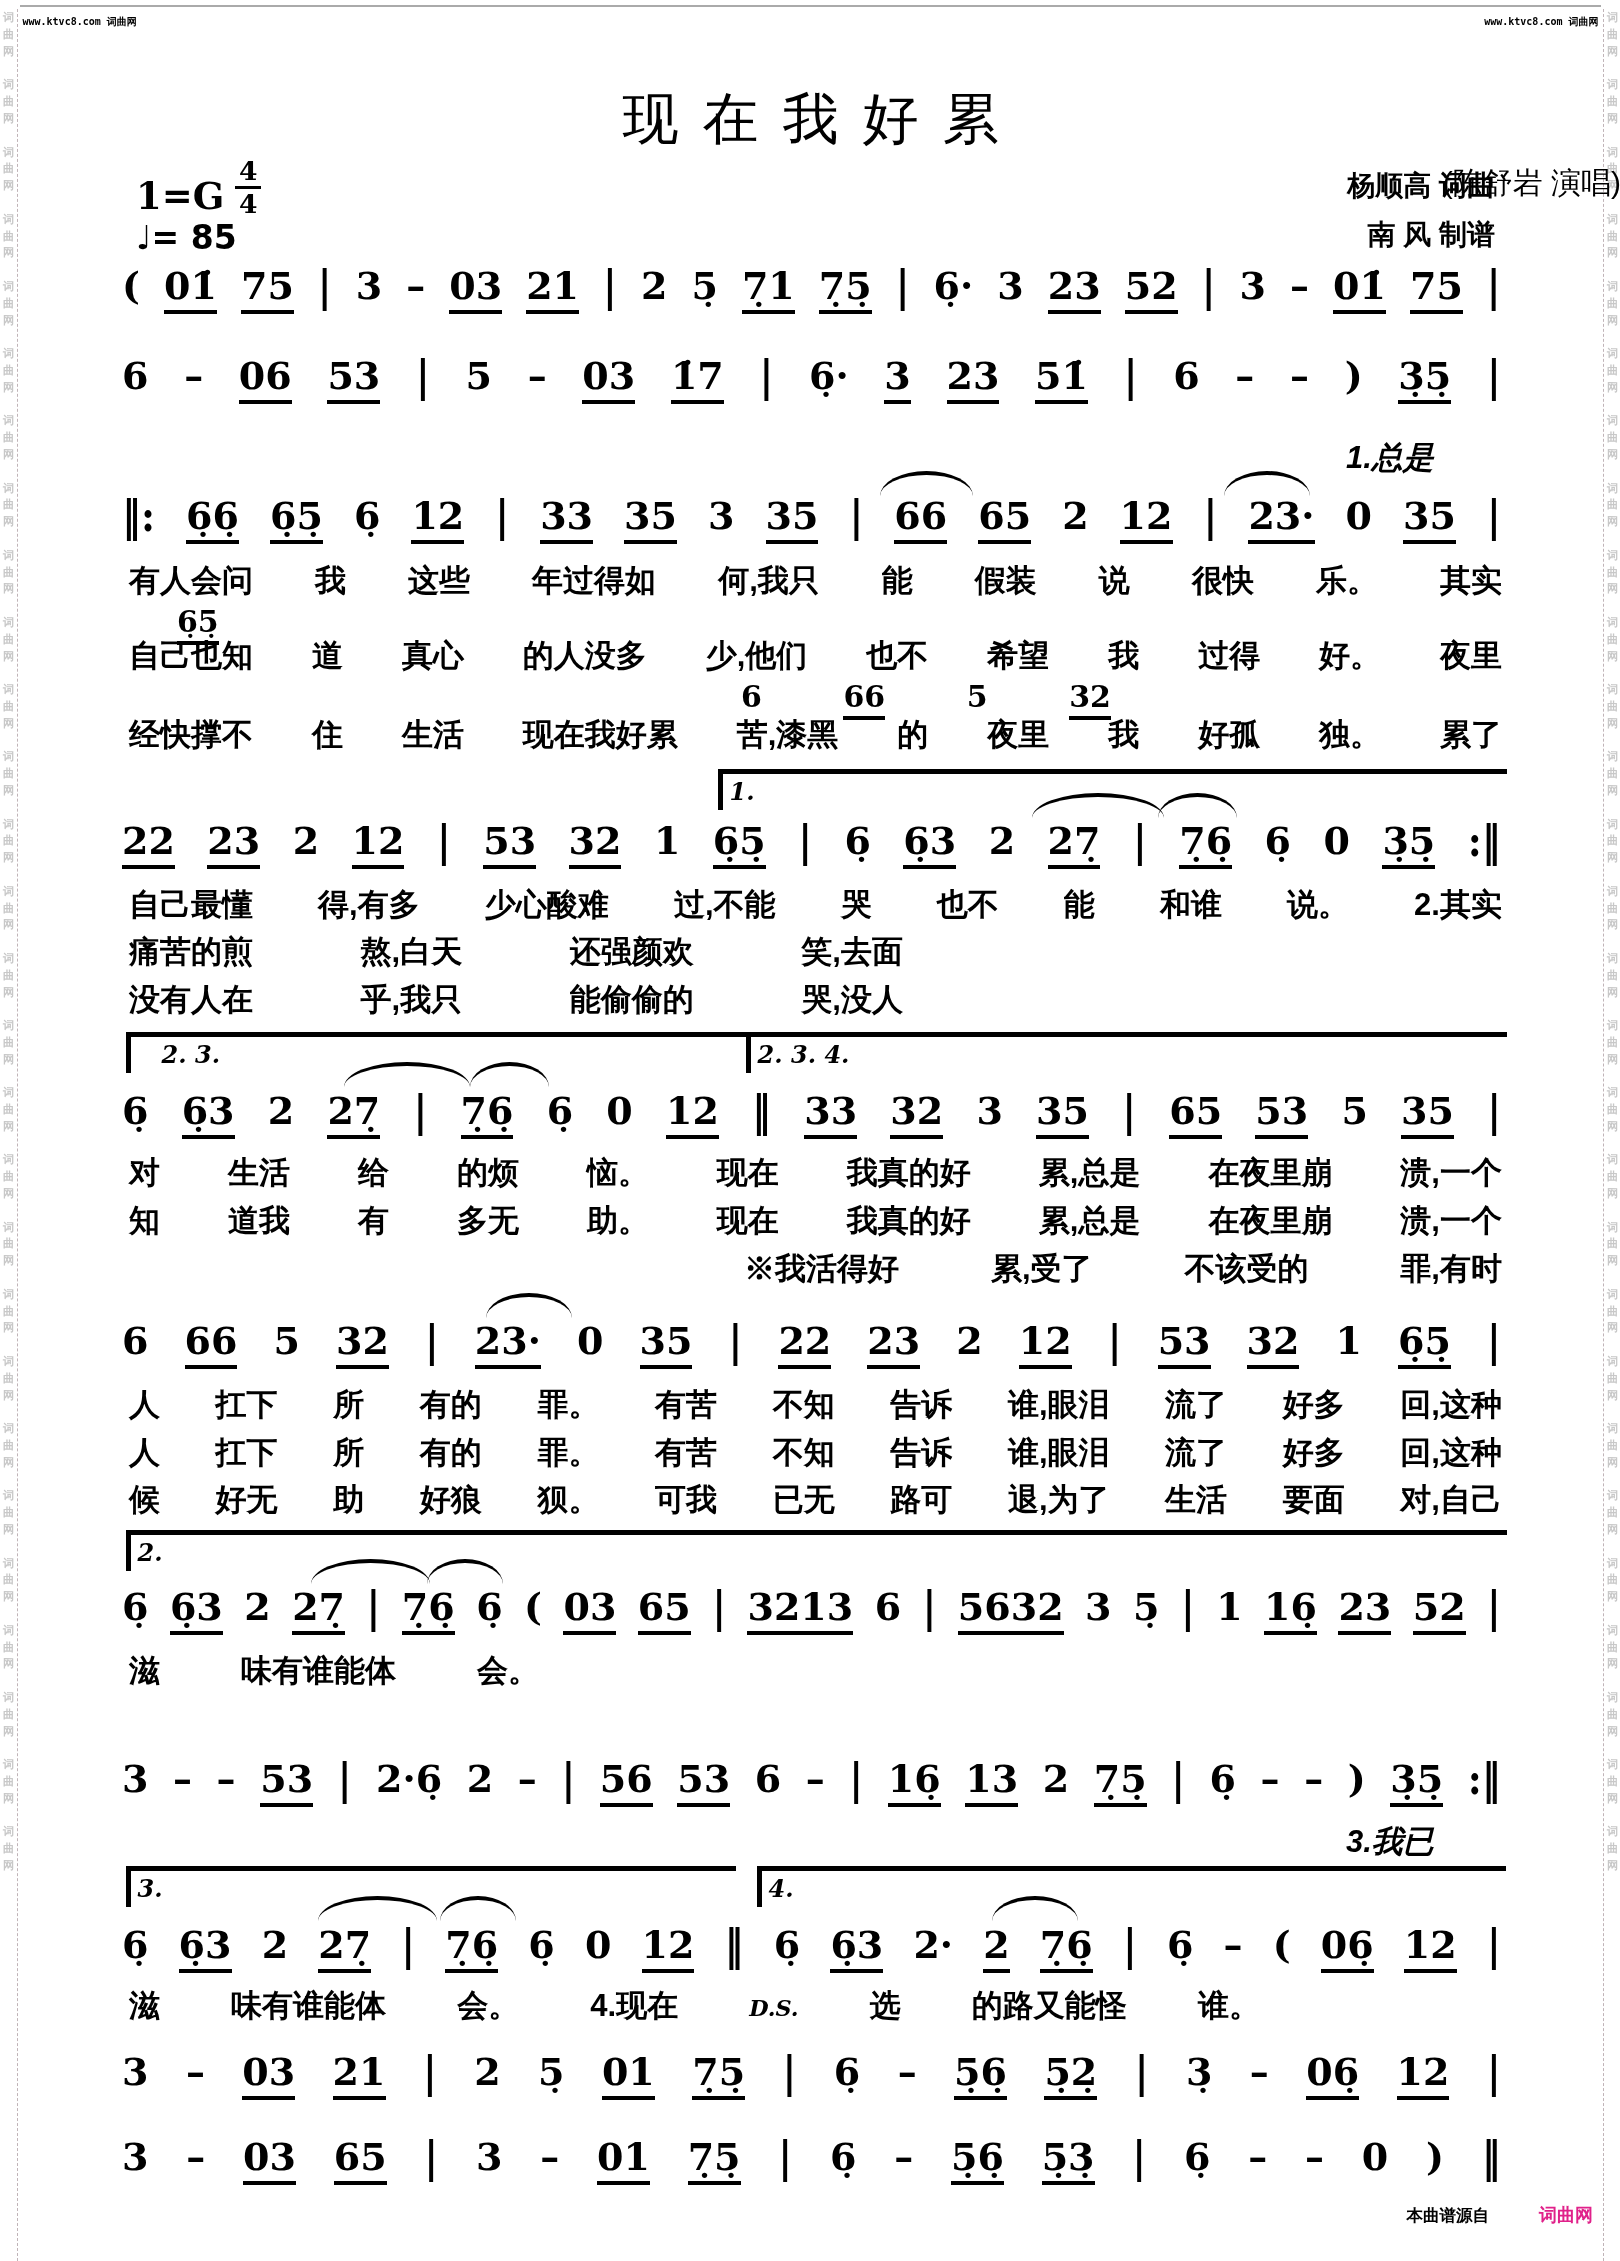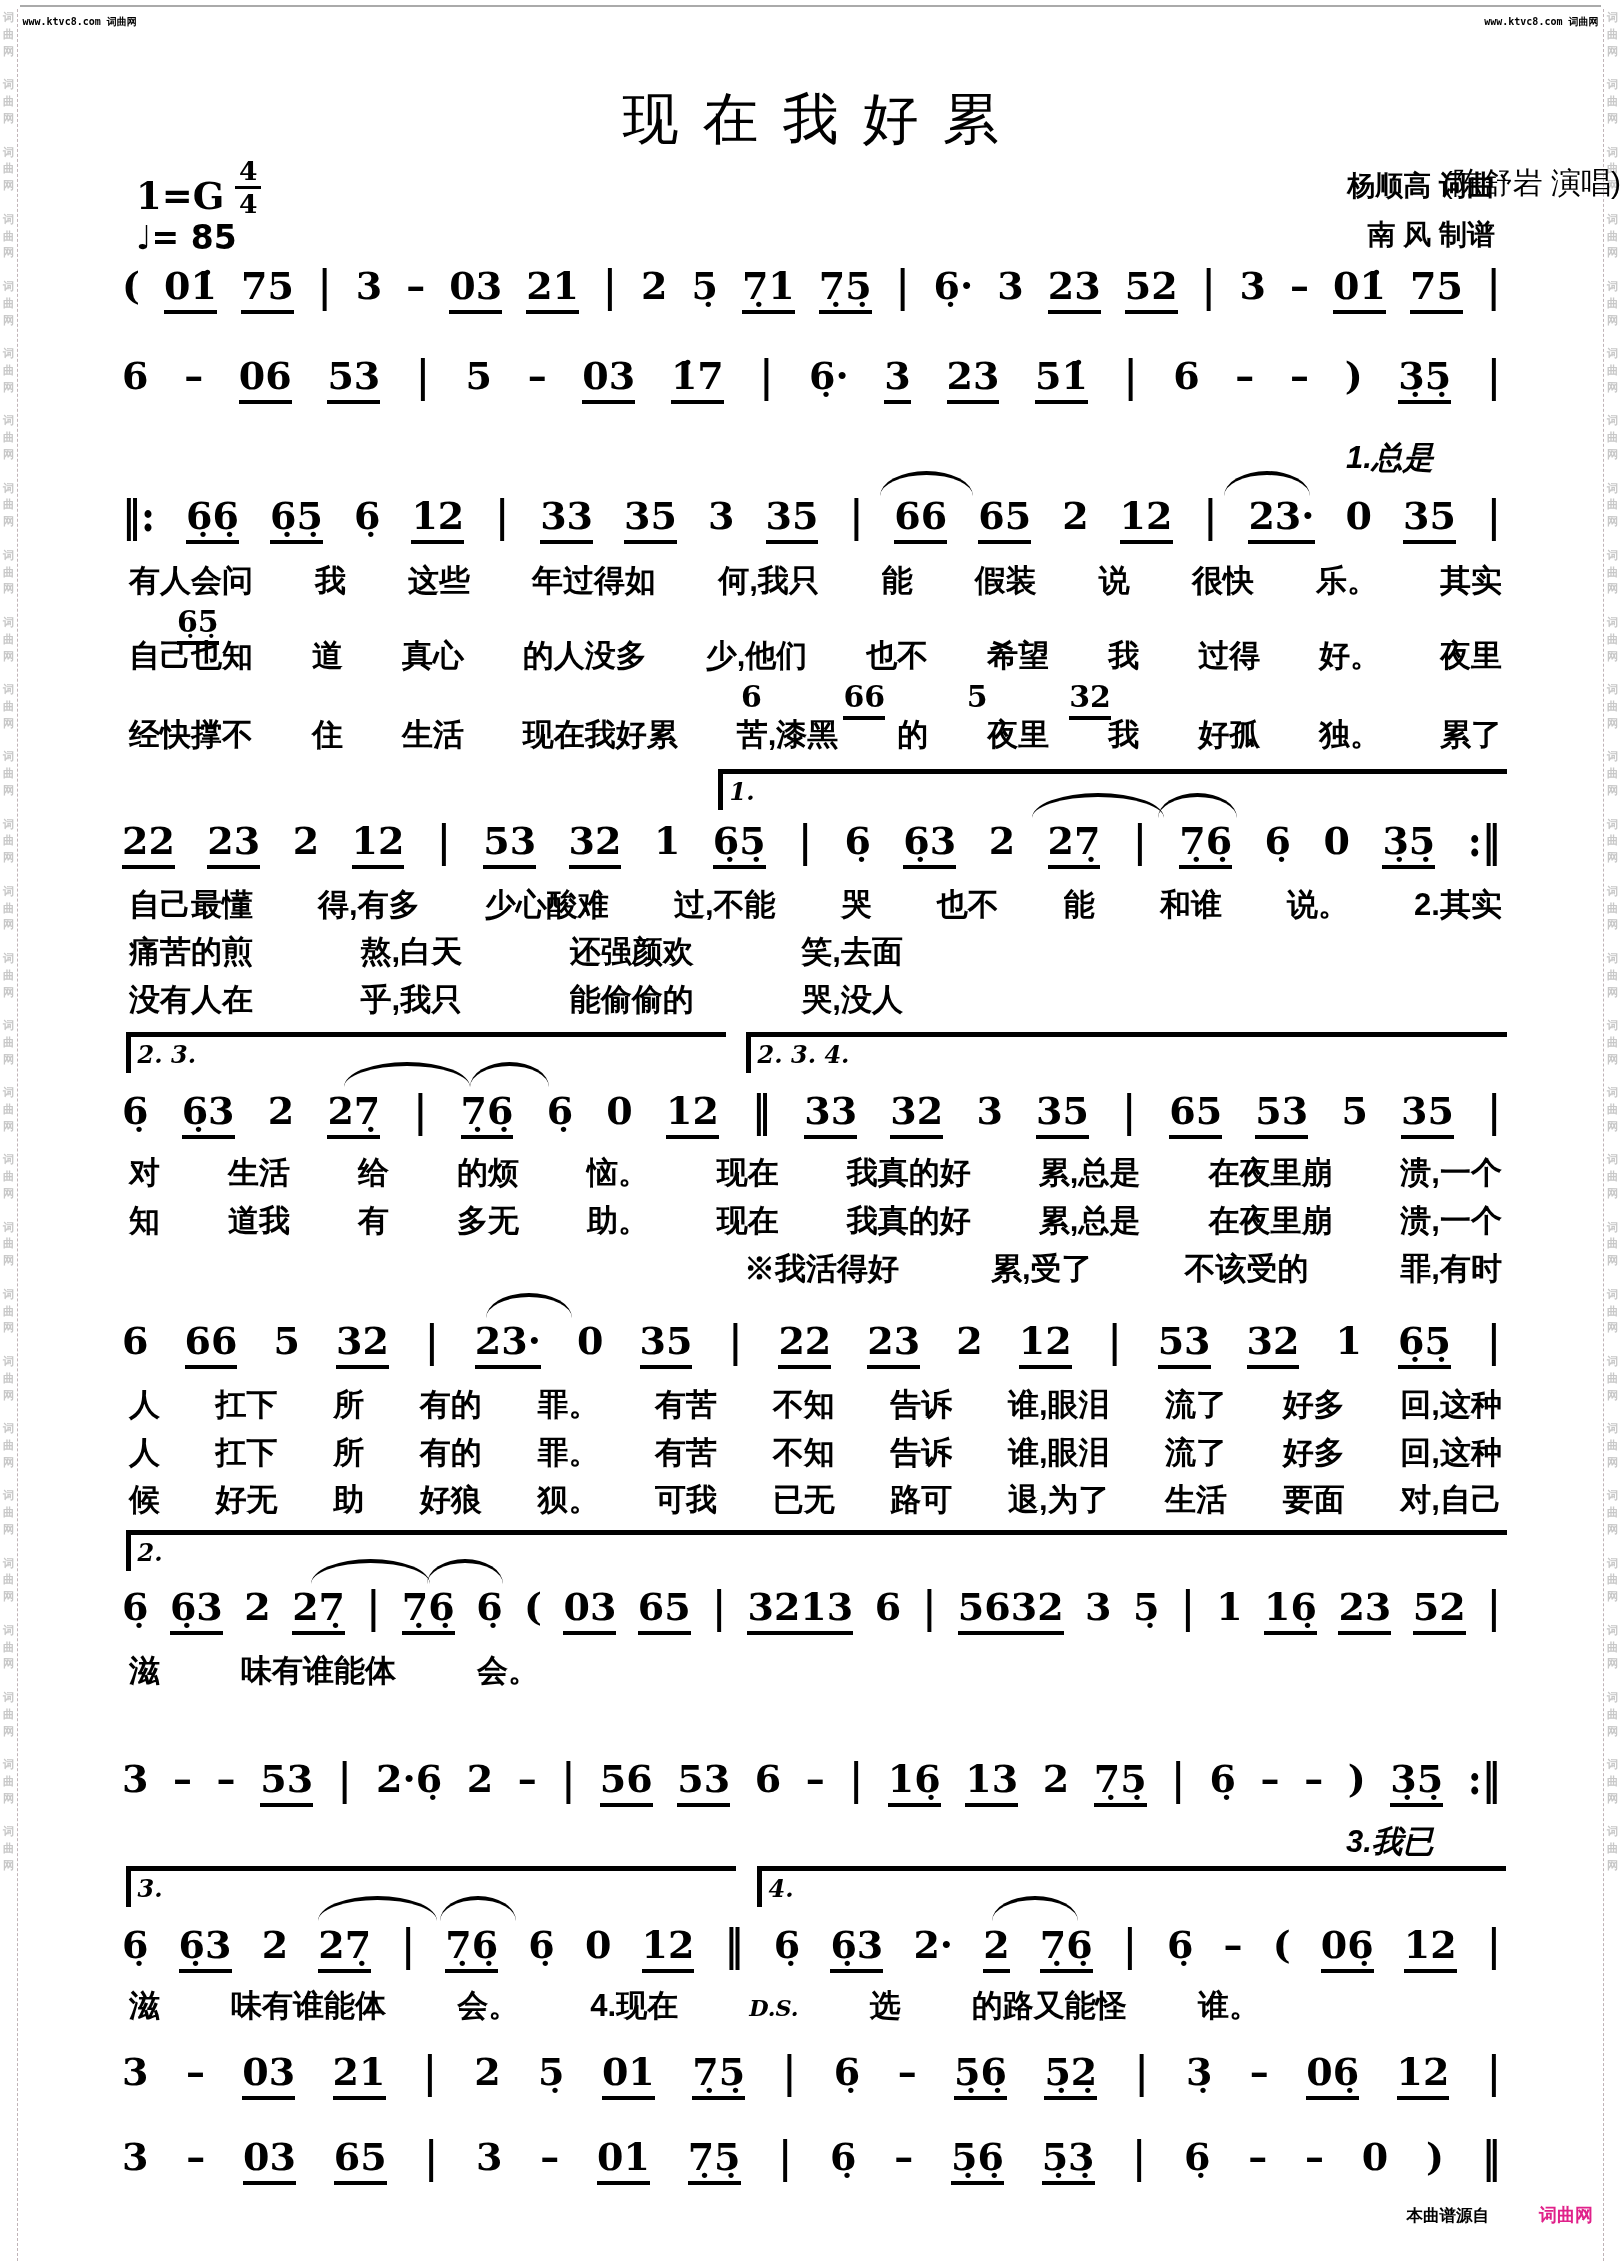--- a/index.html
+++ b/index.html
@@ -711,21 +711,21 @@
       <span class="t beam">5̣3̣</span>
       <span class="t bar">|</span>
       <span class="t">6̣</span>
       <span class="t">–</span>
       <span class="t">–</span>
       <span class="t">0</span>
       <span class="t">)</span>
       <span class="t bar">‖</span>
     </div>
     <div class="volta" style="left: 718px; top: 769px; width: 784px;"><span class="vlabel">1.</span></div>
-    <div class="volta" style="left: 126px; top: 1032px; width: 595px;"><span class="vlabel">2. 3.</span></div>
+    <div class="volta" style="left: 126px; top: 1032px; width: 595px; padding-left: 24px;"><span class="vlabel">2. 3.</span></div>
     <div class="volta" style="left: 746px; top: 1032px; width: 756px;"><span class="vlabel">2. 3. 4.</span></div>
     <div class="volta" style="left: 126px; top: 1530px; width: 1376px;"><span class="vlabel">2.</span></div>
     <div class="volta" style="left: 126px; top: 1866px; width: 605px;"><span class="vlabel">3.</span></div>
     <div class="volta" style="left: 757px; top: 1866px; width: 744px;"><span class="vlabel">4.</span></div>
     <div class="tie" style="left: 880px; top: 471px; width: 93px;"></div>
     <div class="tie" style="left: 1224px; top: 471px; width: 86px;"></div>
     <div class="tie" style="left: 1032px; top: 793px; width: 132px;"></div>
     <div class="tie" style="left: 1158px; top: 793px; width: 79px;"></div>
     <div class="tie" style="left: 344px; top: 1062px; width: 126px;"></div>
     <div class="tie" style="left: 470px; top: 1062px; width: 79px;"></div>

